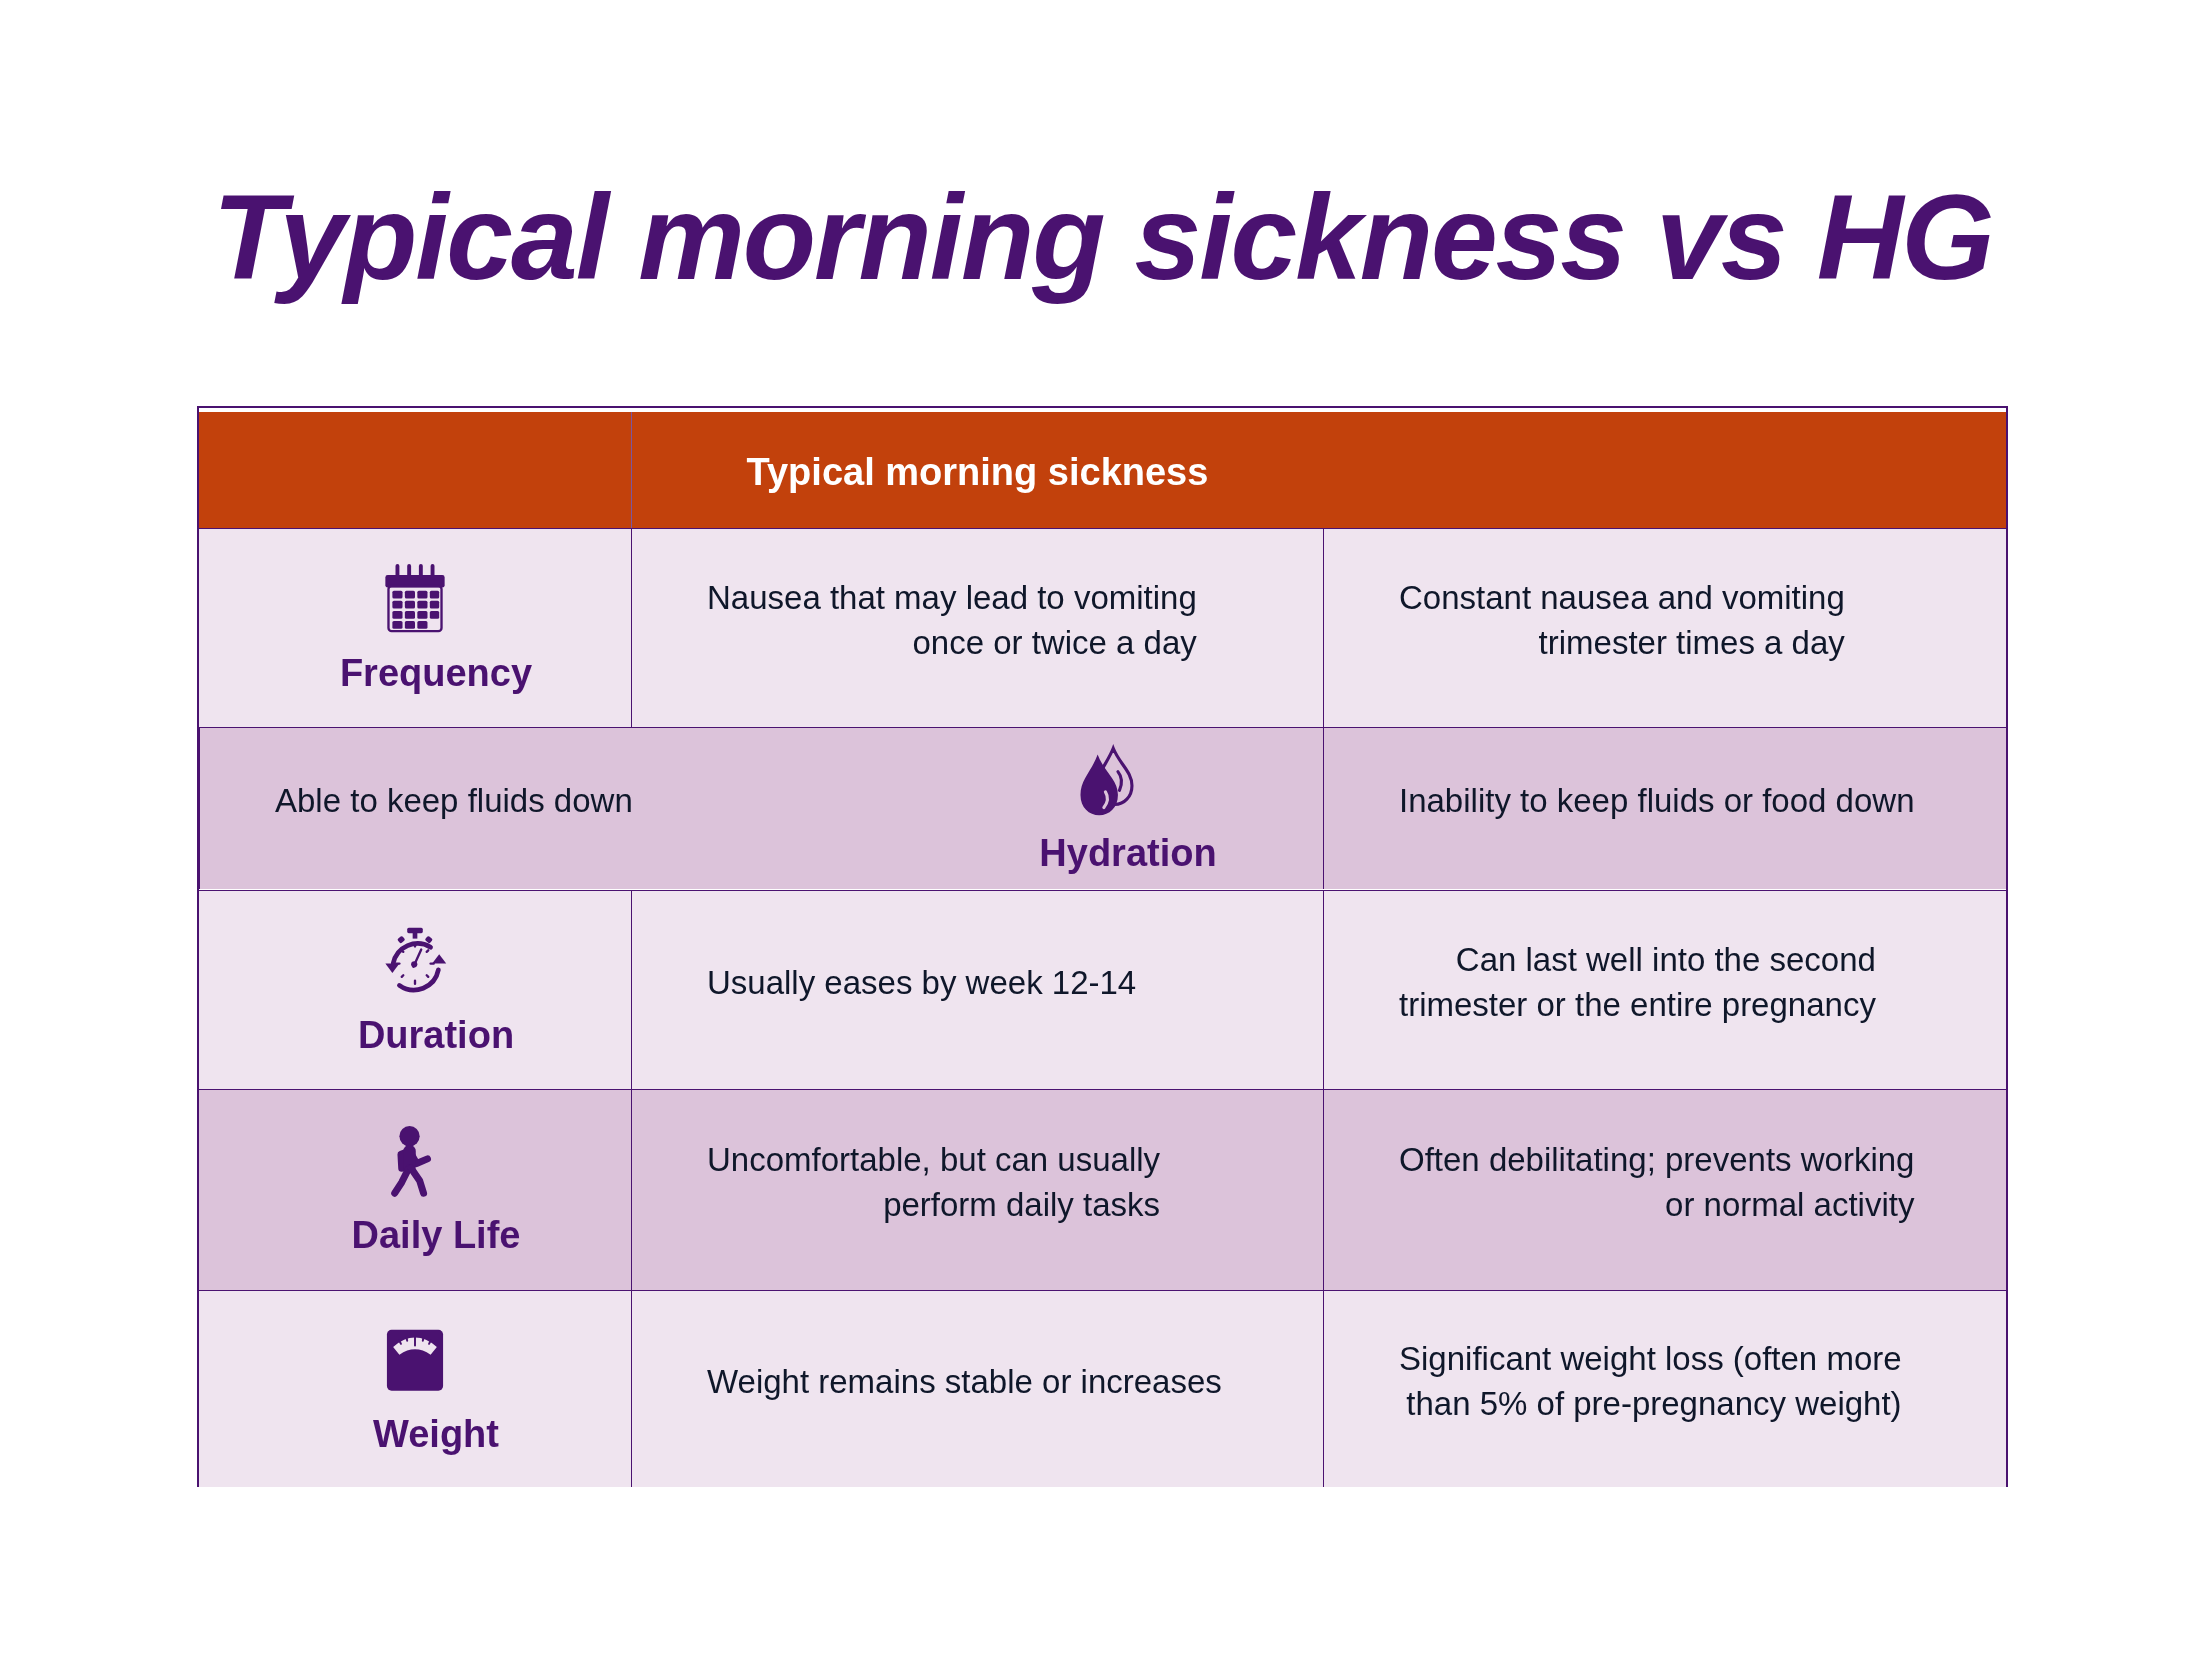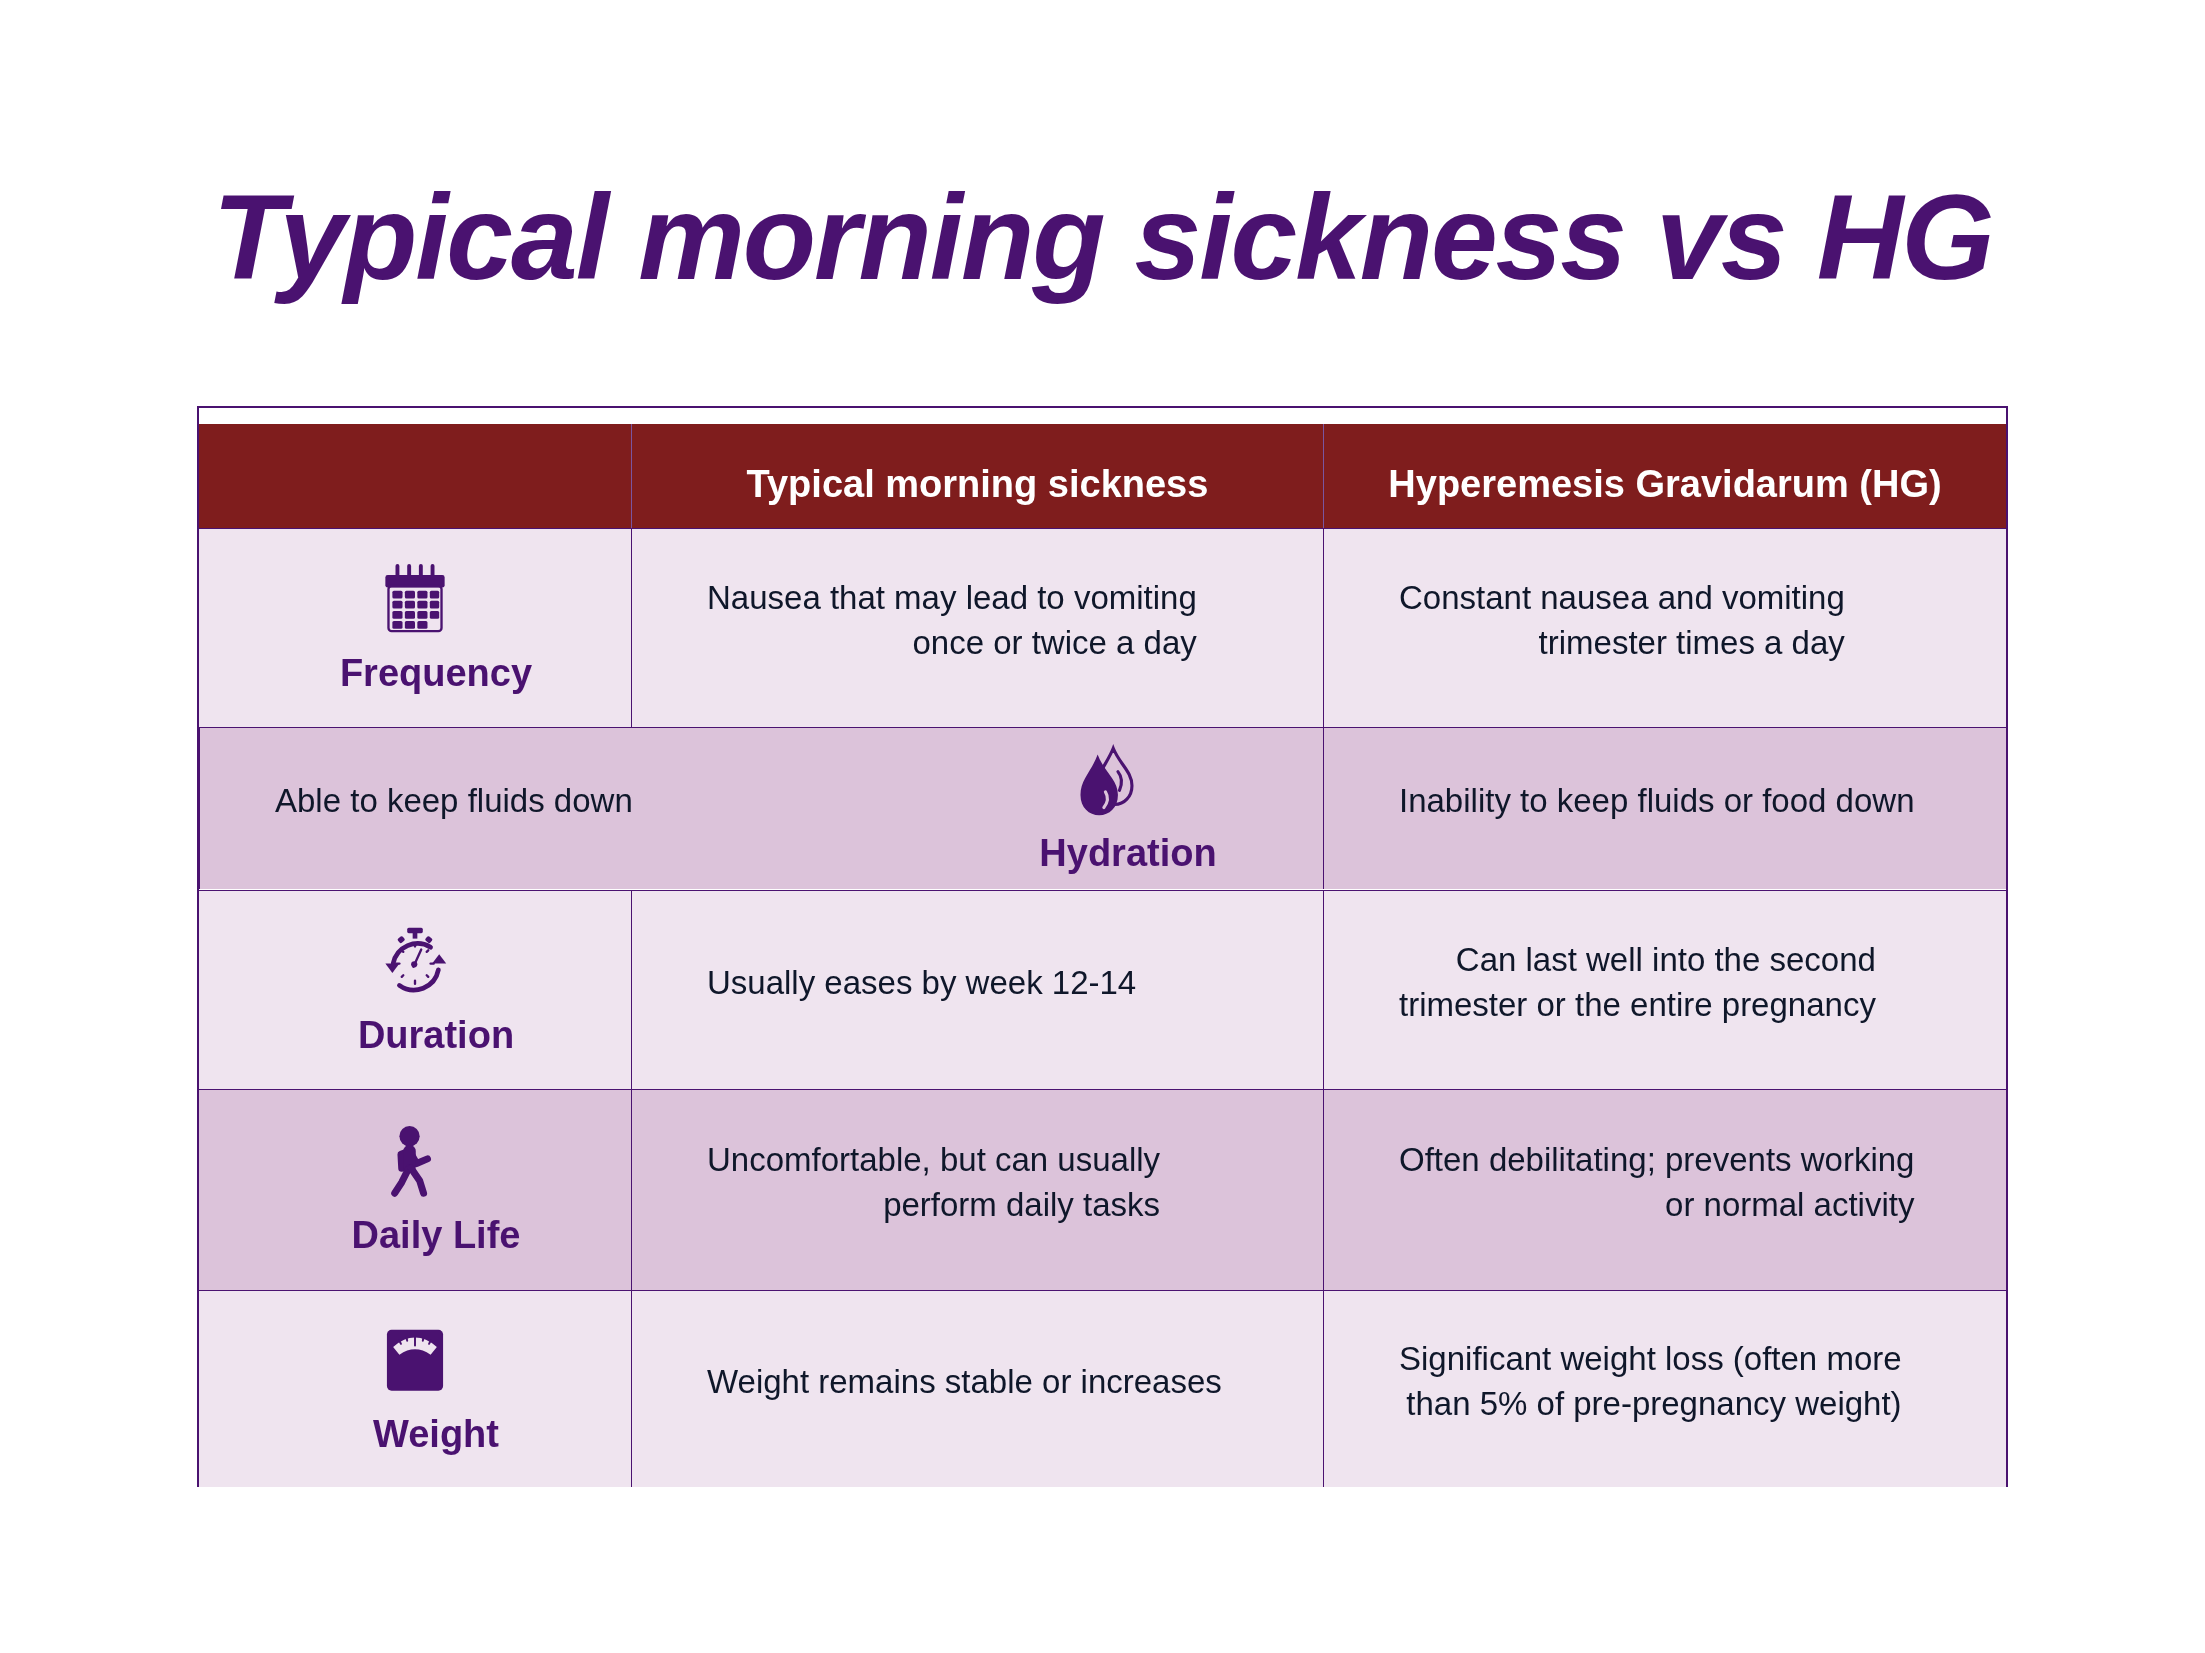--- a/index.html
+++ b/index.html
@@ -8,21 +8,21 @@
   .title { position: absolute; left: 0; top: 155px; width: 2205px; text-align: center;
            font-size: 120px; font-weight: bold; color: #4a1270; letter-spacing: -2.1px;
            line-height: 165px; font-style: italic; }
   .table { position: absolute; left: 197px; top: 406px; width: 1811px; height: 1081px;
            border: 2.1px solid #4a1270; box-sizing: border-box; }
   .row { position: absolute; left: 0; width: 100%; display: flex; box-sizing: border-box; }
   .cell { box-sizing: border-box; height: 100%; position: relative; }
   .c0 { width: 432px; }
   .c1 { width: 692px; border-left: 1.6px solid #4a1270; }
   .c2 { flex: 1; border-left: 1.6px solid #4a1270; }
-  .header { top: 16px; height: 120px; background: #7f1d1d; }
+  .header { top: 4px; height: 120px; background: #c2410c; }
   .header .cell { display: flex; align-items: center; justify-content: center;
                   color: #ffffff; font-weight: bold; font-size: 38px; border-left-color: #7a55a0; }
   .body-row { border-top: 1.6px solid #4a1270; }
   .light { background: #efe4ef; }
   .dark { background: #dcc3da; }
   .label-cell { display: flex; flex-direction: column; align-items: center; justify-content: center; }
   .icon { width: 78px; height: 78px; display: block; }
   .label { color: #4a1270; font-weight: bold; font-size: 38px; margin-top: 12.4px; margin-left: 42px; }
   .text-cell { display: flex; align-items: center; }
   .text-cell .txt { color: #0f172a; font-size: 33px; line-height: 45px; padding-left: 75px;
@@ -31,21 +31,20 @@
 </head>
 <body>
 
 <div class="title">Typical morning sickness vs HG</div>
 
 <div class="table">
 
   <div class="row header">
     <div class="cell c0"></div>
     <div class="cell c1">Typical morning sickness</div>
-    <div class="cell c2">Hyperemesis Gravidarum (HG)</div>
   </div>
 
   <div class="row body-row light" style="top:120px;height:199px;">
     <div class="cell c0 label-cell">
       <svg class="icon" viewBox="0 0 100 100">
         <rect x="12" y="18" width="76" height="16" rx="3" fill="#4a1270"></rect>
         <rect x="16" y="32" width="68" height="58" rx="4" fill="none" stroke="#4a1270" stroke-width="3"></rect>
         <g fill="#4a1270">
           <rect x="25" y="4" width="5" height="20" rx="2.5"></rect>
           <rect x="40" y="4" width="5" height="20" rx="2.5"></rect>

